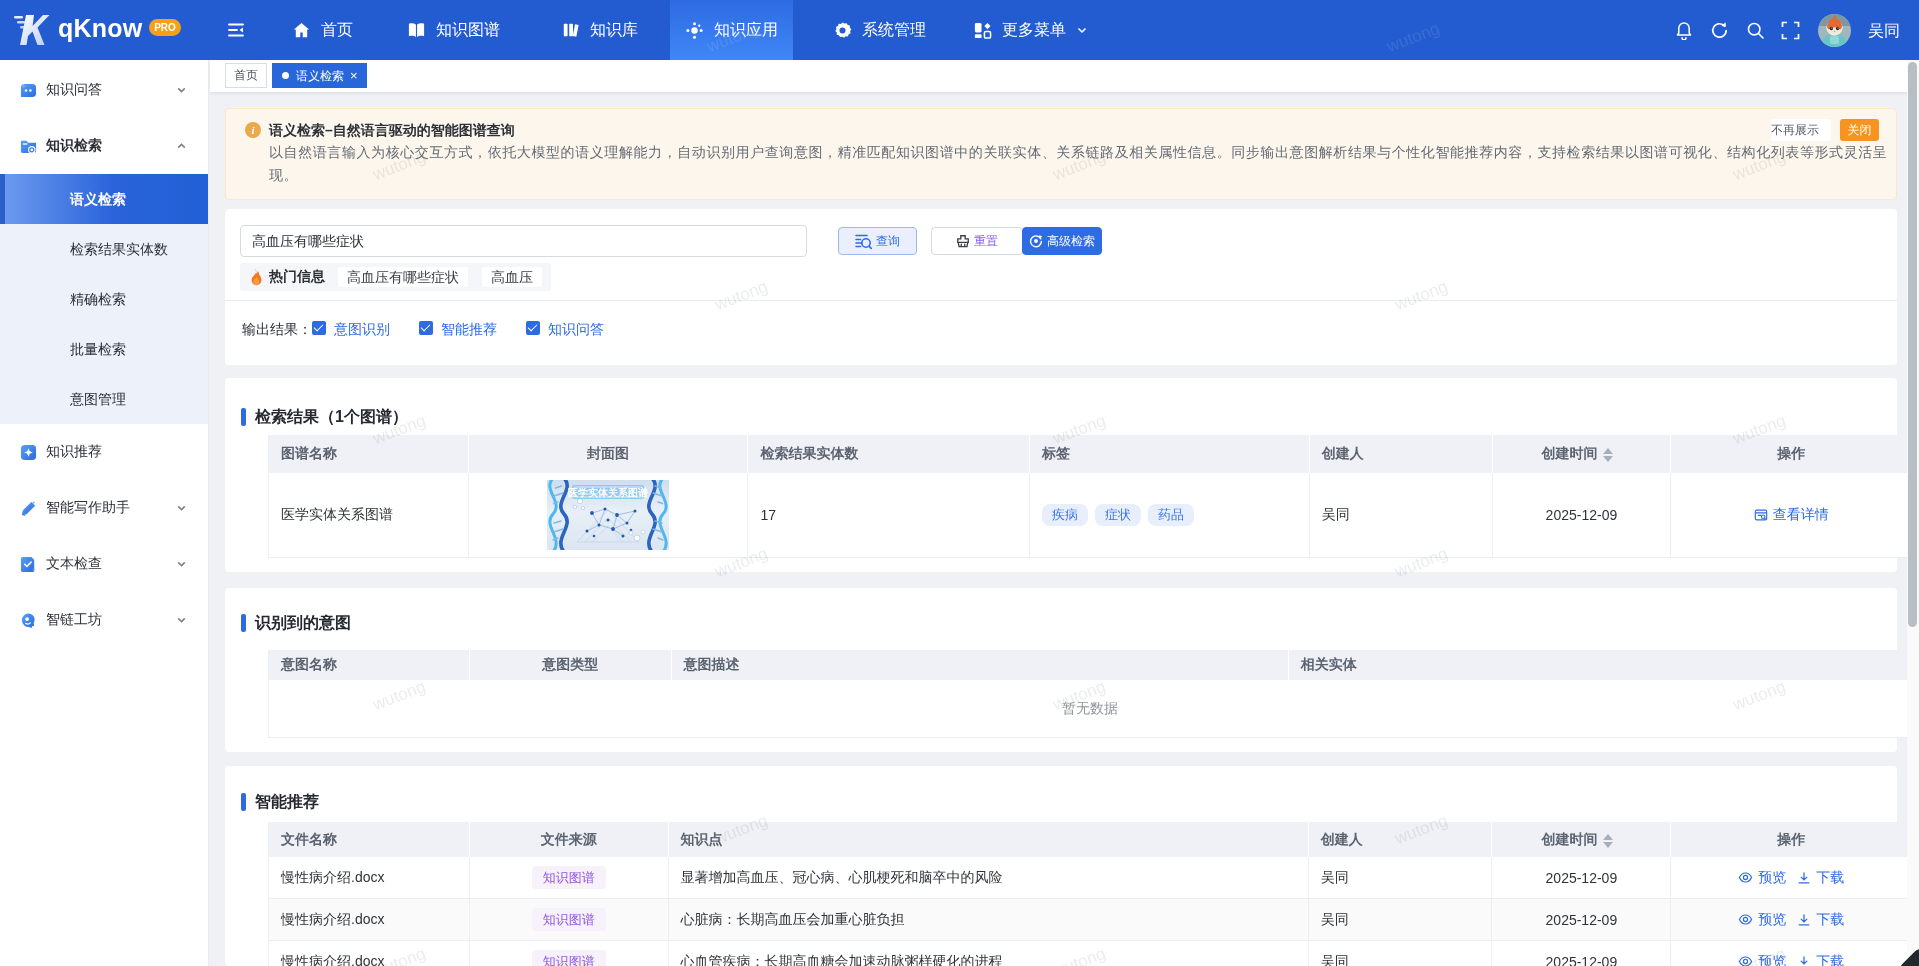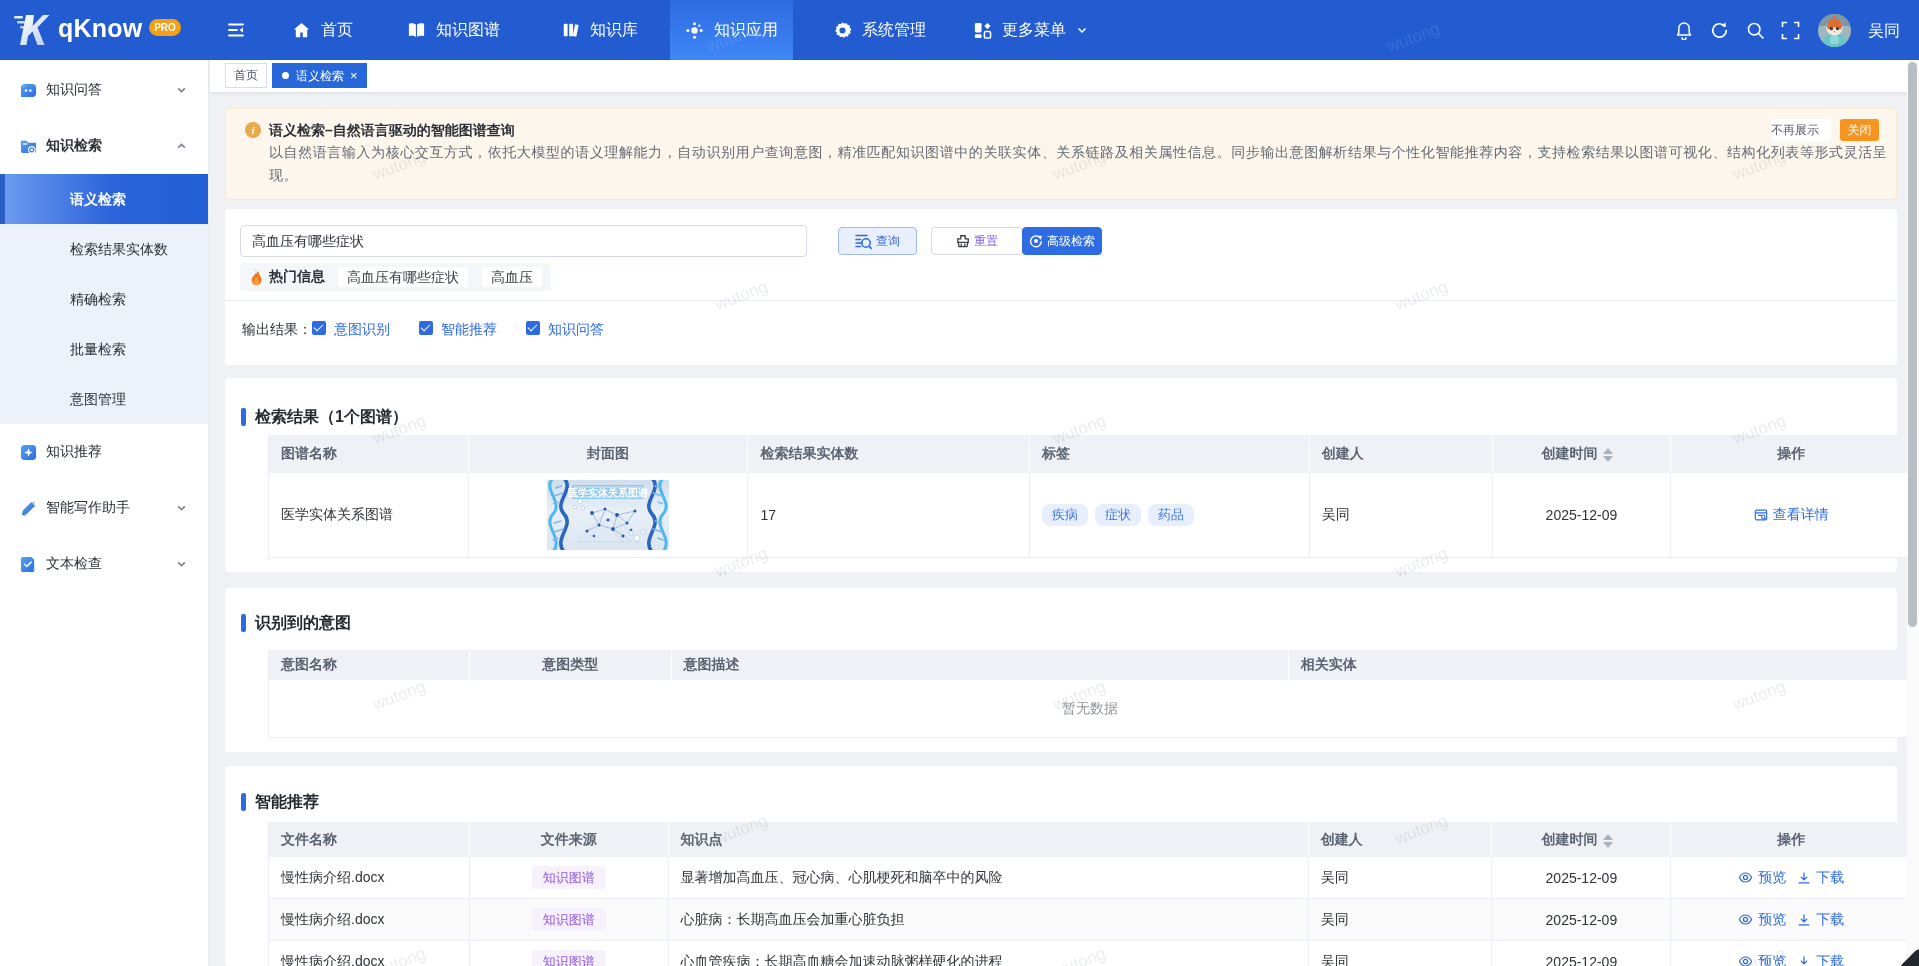--- a/index.html
+++ b/index.html
@@ -258,20 +258,31 @@
         <path d="M2 3.5 L5 6.5 L8 3.5"></path>
       </svg>
   </div>
   <div class="m-item">
     <svg class="mi" viewBox="0 0 18 18">
         <path d="M3 1 h9 l3 3 v11 a2 2 0 0 1-2 2 H3 a2 2 0 0 1-2-2 V3 a2 2 0 0 1 2-2 Z" fill="url(#ig)"></path>
         <path d="M5 8.7 l2.3 2.3 4.5-4.5" fill="none" stroke="#fff" stroke-width="1.6" stroke-linecap="round"></path>
         <path d="M14.8 12.5 l.5 1.4 1.4.5 -1.4.5 -.5 1.4 -.5-1.4 -1.4-.5 1.4-.5 Z" fill="#7db4f5"></path>
       </svg>
     文本检查
+    <svg class="chev" style="transform:translateY(-50%);" viewBox="0 0 10 10" fill="none" stroke="#7a8290" stroke-width="1.4">
+        <path d="M2 3.5 L5 6.5 L8 3.5"></path>
+      </svg>
+  </div>
+  <div class="m-item">
+    <svg class="mi" viewBox="0 0 18 18">
+        <path d="M9 1.5 a6.5 6.5 0 0 1 6.5 6.5 c0 2-1 3-1 4.5 l.5 2 -2 .5 -1 2 -2.5-1 a6.5 6.5 0 1 1-.5-14.5 Z" fill="url(#ig)"></path>
+        <circle cx="7.5" cy="7.5" r="2" fill="#fff"></circle>
+        <path d="M6 12 c1.5 1 3.5 1 5-.5" stroke="#fff" stroke-width="1.3" fill="none" stroke-linecap="round"></path>
+      </svg>
+    智链工坊
     <svg class="chev" style="transform:translateY(-50%);" viewBox="0 0 10 10" fill="none" stroke="#7a8290" stroke-width="1.4">
         <path d="M2 3.5 L5 6.5 L8 3.5"></path>
       </svg>
   </div>
 </div>
 
 <div class="tabbar">
   <div class="tab1">首页</div>
   <div class="tab2"><span class="dot"></span>语义检索<span class="x">×</span></div>
 </div>

